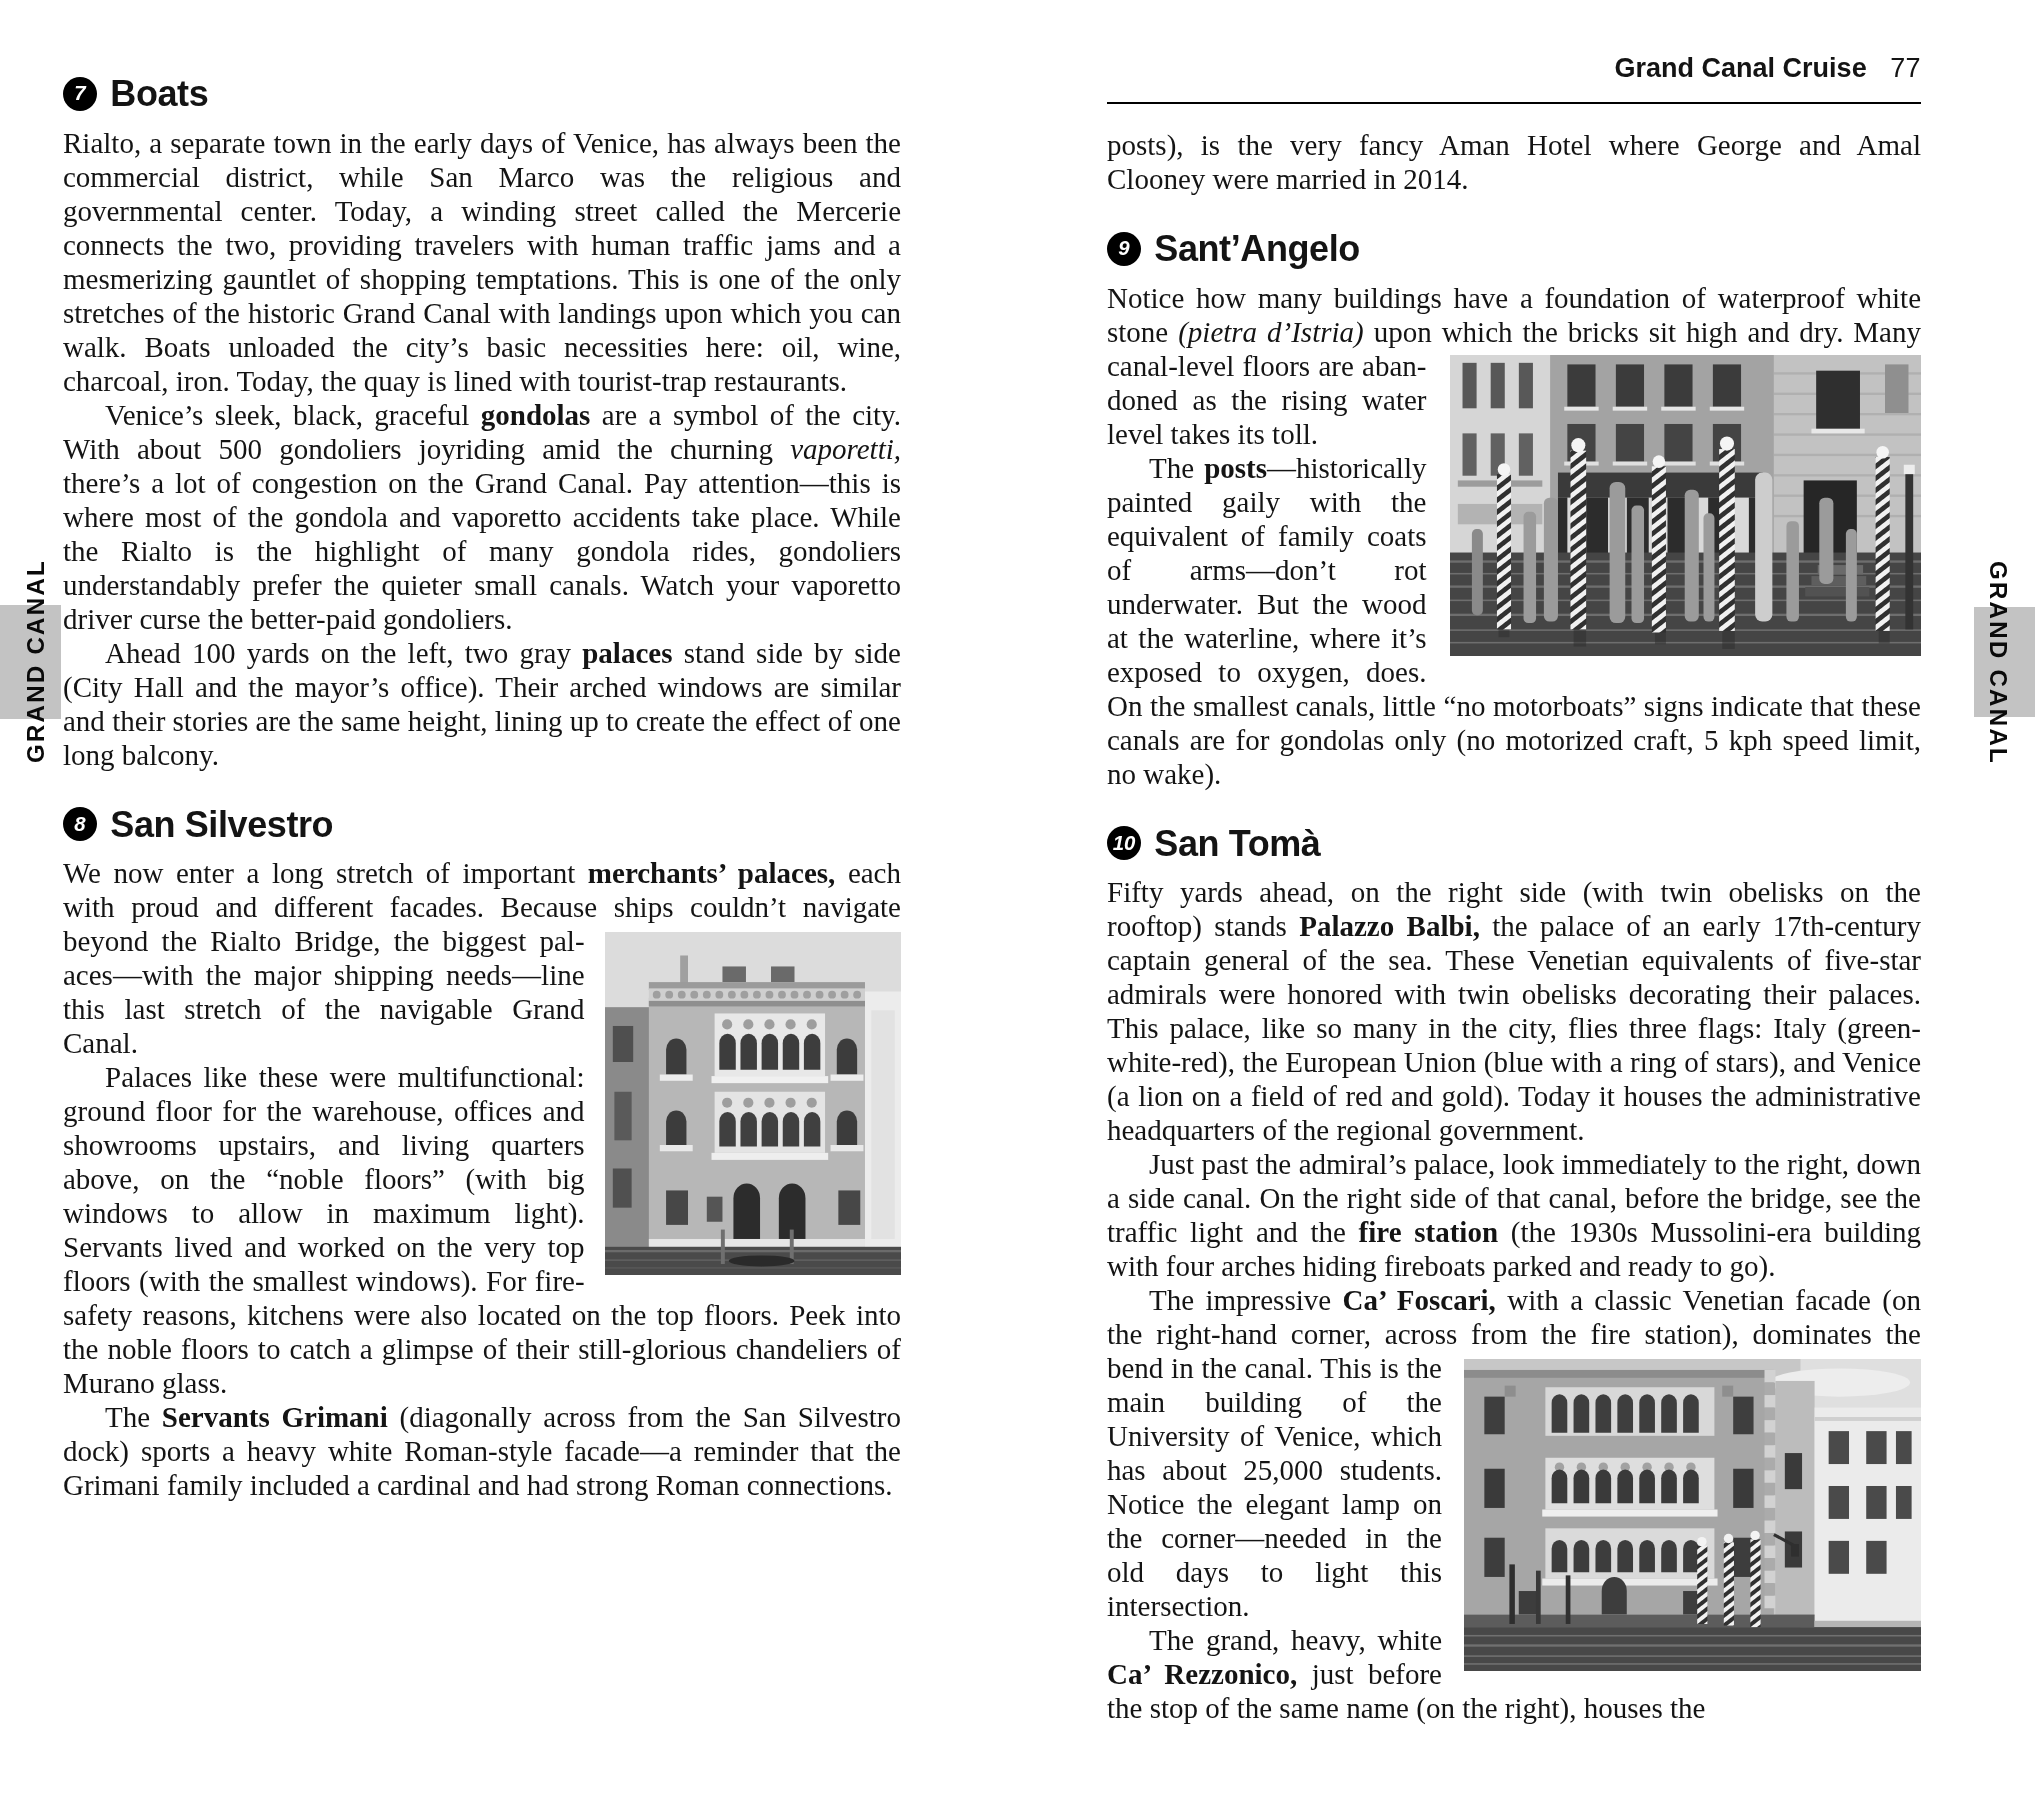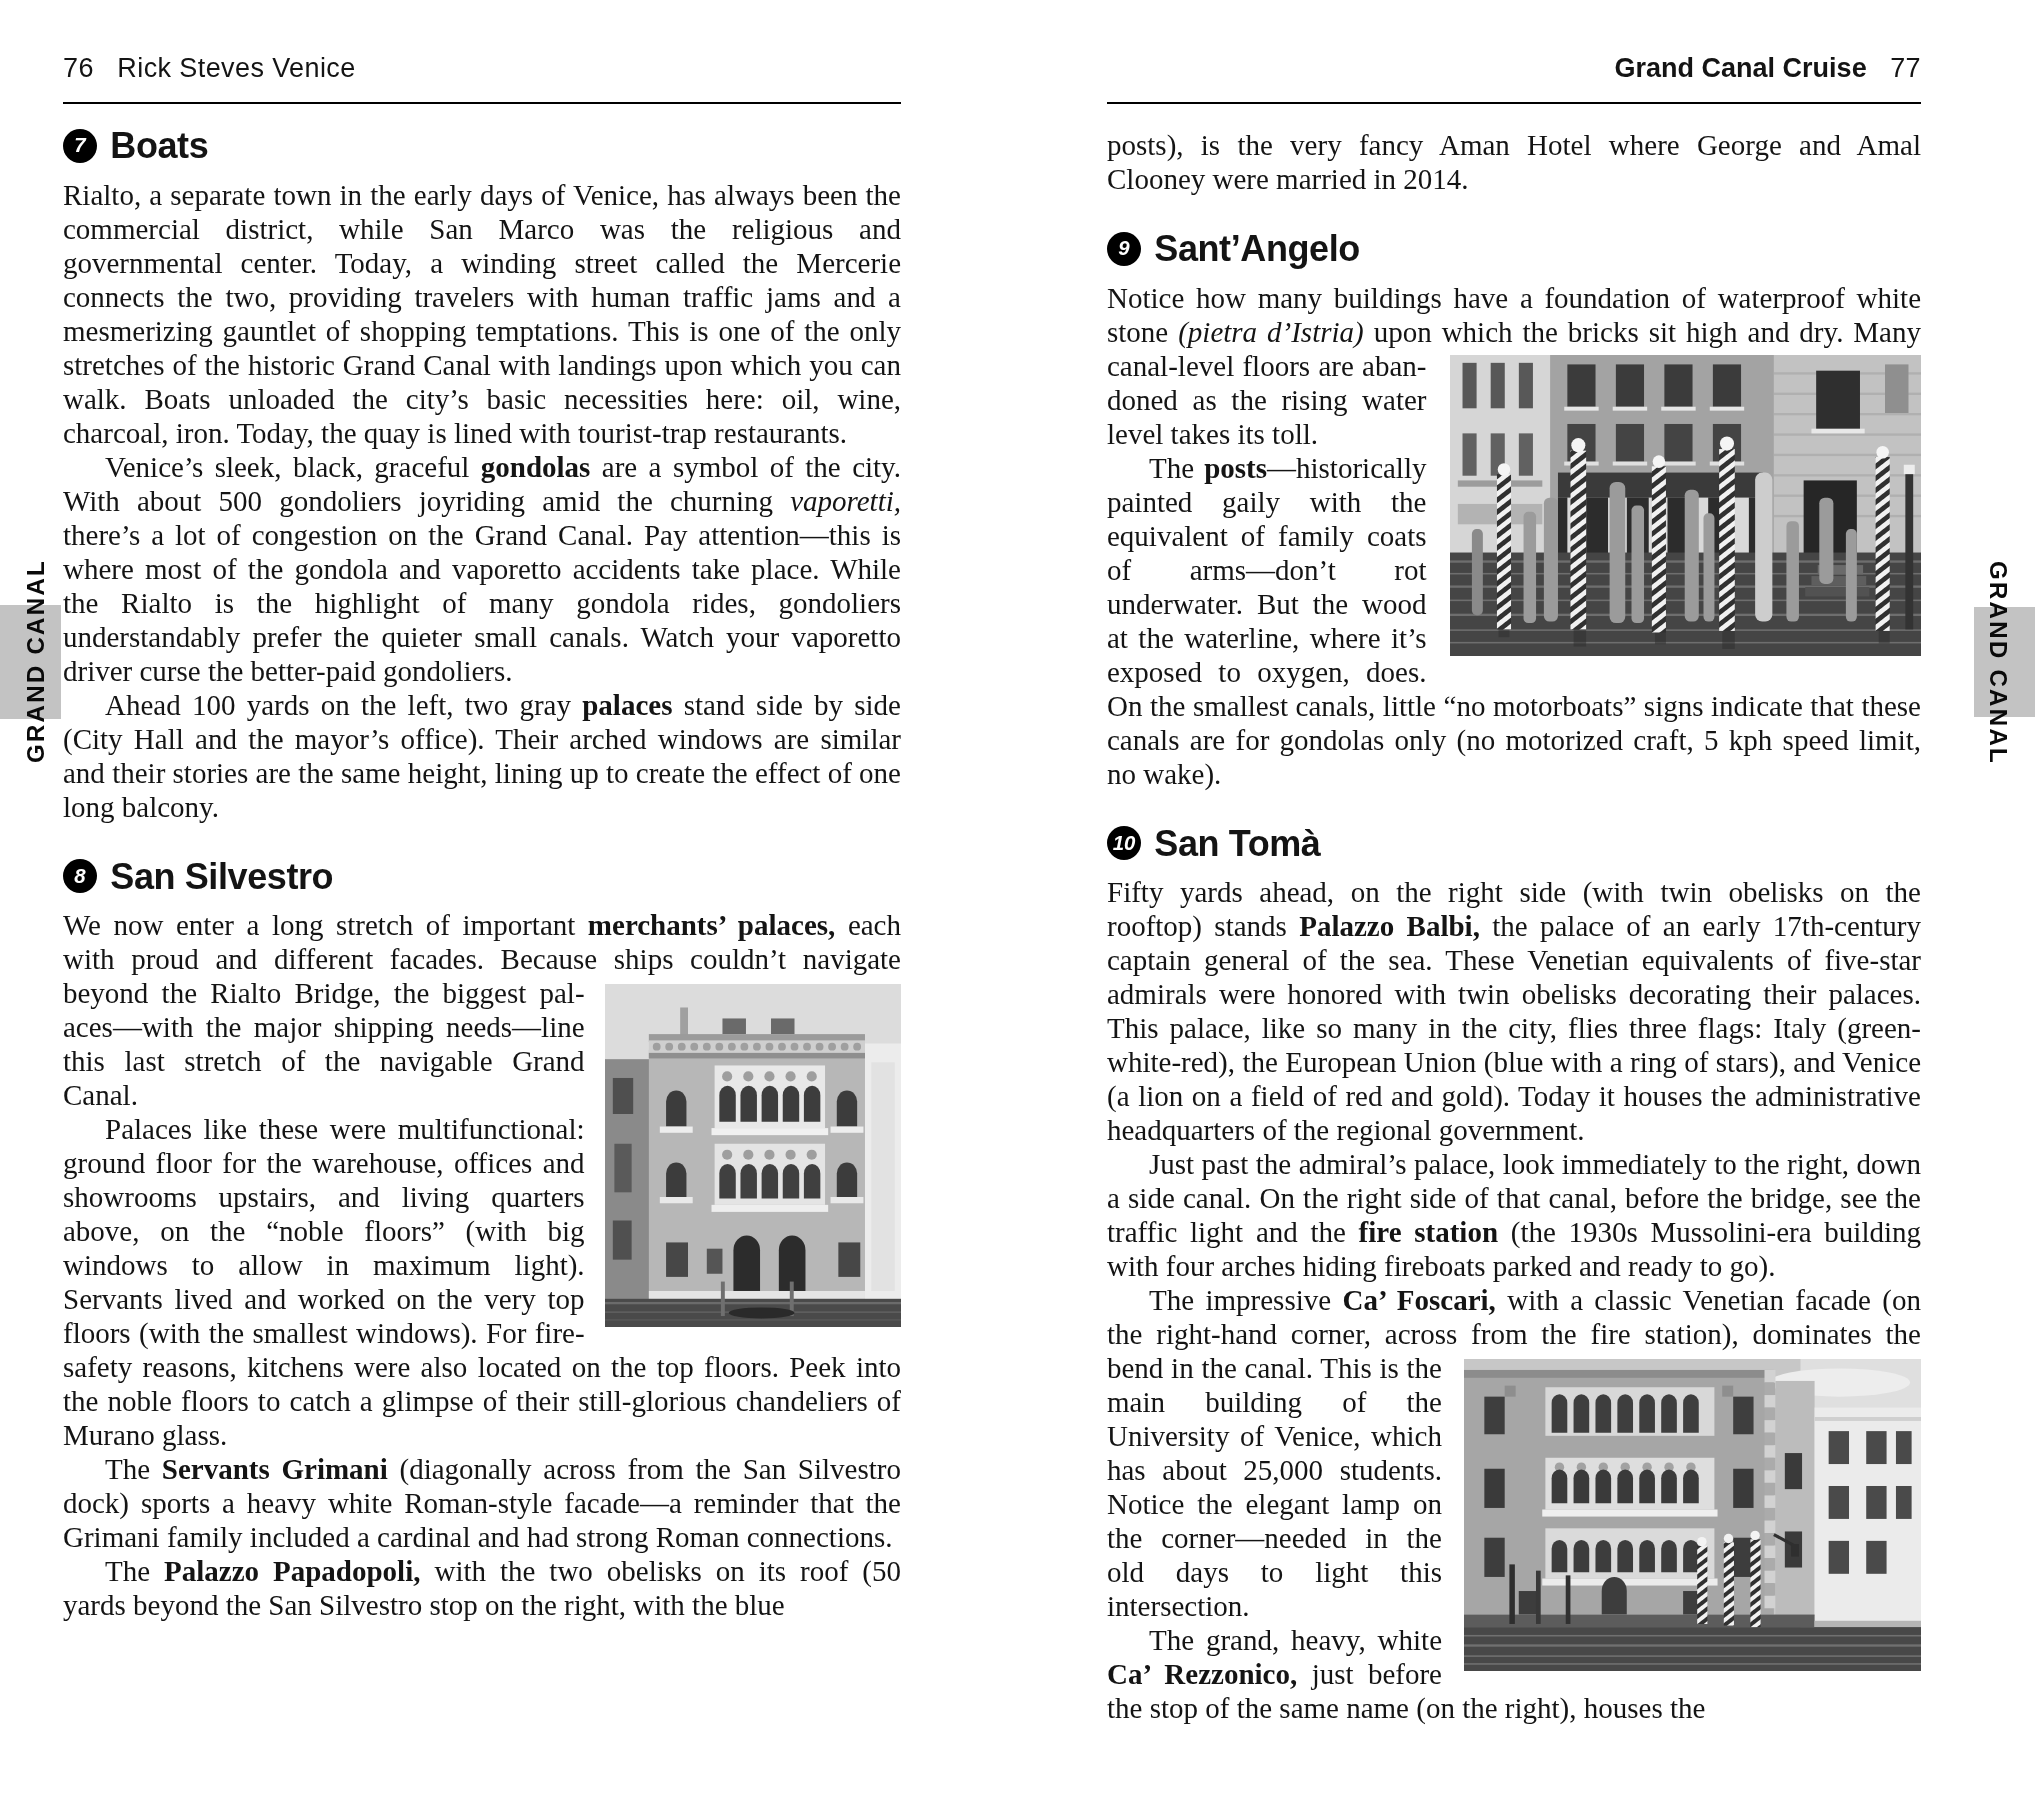--- a/index.html
+++ b/index.html
@@ -61,24 +61,20 @@
 </style>
 </head>
 <body>
 
 <div class="tab tab-l" style="background:#c3c3c3"></div>
 <div class="vlabel vl-l">GRAND CANAL</div>
 <div class="tab tab-r" style="background:#c3c3c3"></div>
 <div class="vlabel vl-r">GRAND CANAL</div>
 
 <main class="page page-l">
-  <header class="phead">
-    <span class="pnum">76</span>
-    <span class="ptitle">Rick Steves Venice</span>
-  </header>
 
   <section class="sec sec-first">
     <h2 class="shead">
       <span class="numcircle">7</span>
       <span>Boats</span>
     </h2>
     <p class="bp">Rialto, a separate town in the early days of Venice, has always been the commercial district, while San Marco was the religious and governmental center. Today, a winding street called the Merce­rie connects the two, providing travelers with human traffic jams and a mesmerizing gauntlet of shopping temptations. This is one of the only stretches of the historic Grand Canal with landings upon which you can walk. Boats unloaded the city’s basic neces­sities here: oil, wine, charcoal, iron. Today, the quay is lined with tourist-trap restaurants.</p>
     <p class="bp ind">Venice’s sleek, black, graceful <b>gondolas</b> are a symbol of the city. With about 500 gondoliers joyriding amid the churning <i>va­poretti,</i> there’s a lot of congestion on the Grand Canal. Pay atten­tion—this is where most of the gondola and vaporetto accidents take place. While the Rialto is the highlight of many gondola rides, gondoliers understandably prefer the quieter small canals. Watch your vaporetto driver curse the better-paid gondoliers.</p>
     <p class="bp ind">Ahead 100 yards on the left, two gray <b>palaces</b> stand side by side (City Hall and the mayor’s office). Their arched windows are similar and their stories are the same height, lining up to create the effect of one long balcony.</p>
   </section>
@@ -182,21 +178,20 @@
           <rect x="0" y="418" width="378" height="2" fill="#606060"></rect>
           <rect x="0" y="428" width="378" height="2" fill="#585858"></rect>
           <rect x="148" y="380" width="5" height="44" fill="#6f6f6f"></rect>
           <rect x="236" y="380" width="5" height="44" fill="#6f6f6f"></rect>
           <ellipse cx="200" cy="420" rx="42" ry="7" fill="#2a2a2a"></ellipse>
         </svg>
         </span><span>beyond the Rialto Bridge, the biggest pal­aces—with the major shipping needs—line this last stretch of the navigable Grand Canal.</span>
     </p>
     <p class="bp ind">Palaces like these were multifunc­tional: ground floor for the warehouse, of­fices and showrooms upstairs, and living quarters above, on the “noble floors” (with big windows to allow in maximum light). Servants lived and worked on the very top floors (with the smallest windows). For fire-safety reasons, kitchens were also located on the top floors. Peek into the noble floors to catch a glimpse of their still-glorious chandeliers of Murano glass.</p>
     <p class="bp ind">The <b>Servants Grimani</b> (diagonally across from the San Silves­tro dock) sports a heavy white Roman-style facade—a reminder that the Grimani family included a cardinal and had strong Roman connections.</p>
-    <p class="bp ind">The <b>Palazzo Papadopoli,</b> with the two obelisks on its roof (50 yards beyond the San Silvestro stop on the right, with the blue</p>
   </section>
 </main>
 
 <main class="page page-r">
   <header class="phead">
     <span class="ptitle">Grand Canal Cruise</span>
     <span class="pnum">77</span>
   </header>
 
   <p class="bp cont">posts), is the very fancy Aman Hotel where George and Amal Clooney were married in 2014.</p>

